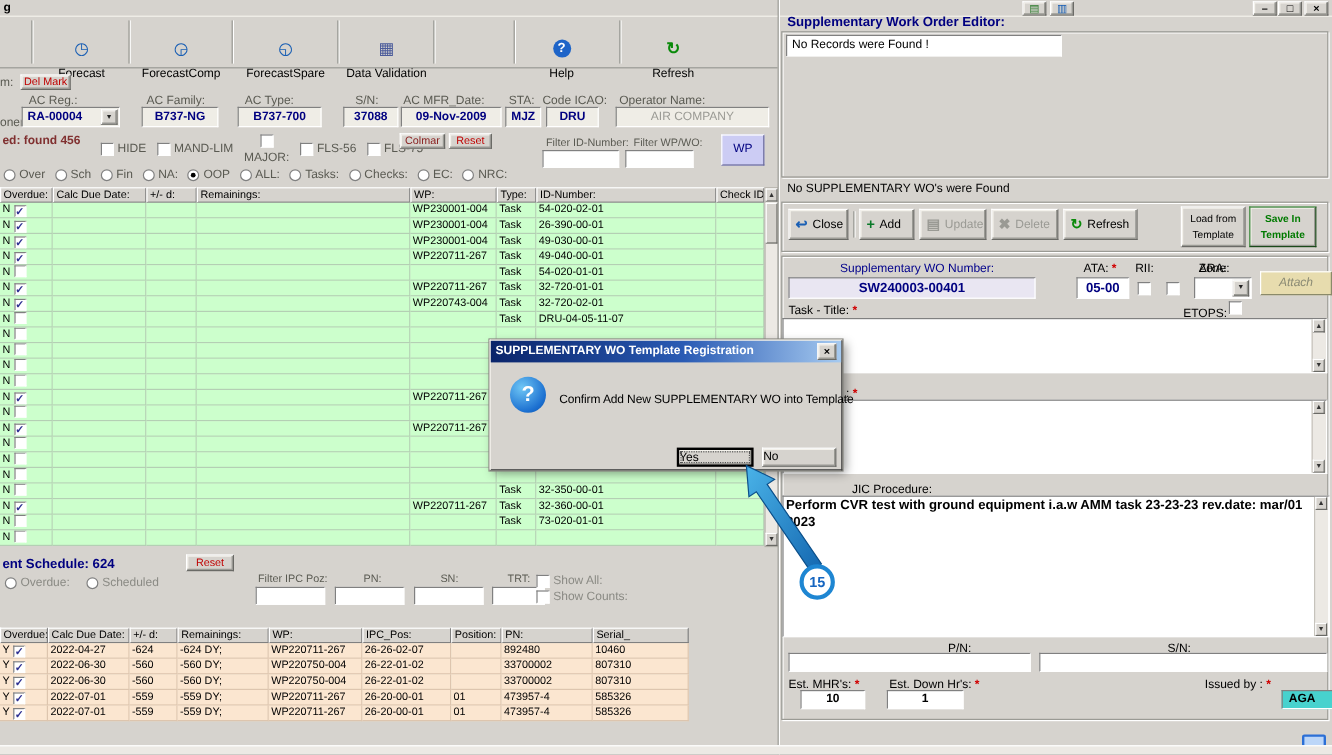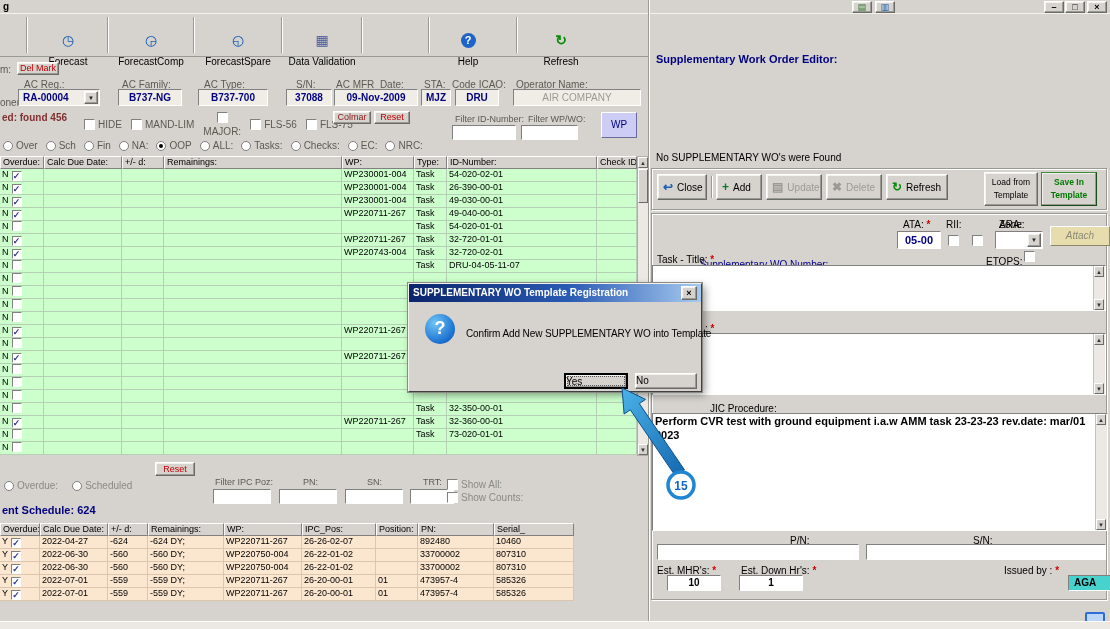--- a/index.html
+++ b/index.html
@@ -2,21 +2,21 @@
 <html><head>
 <meta charset="utf-8">
 <style>
   * { box-sizing:border-box; margin:0; padding:0; }
   html,body { background:#808080; }
   #app { position:relative; width:1110px; height:629px; background:#d6d3ce; overflow:hidden;
          font-family:"Liberation Sans",sans-serif; font-size:10px; color:#000; }
   .abs { position:absolute; }
   .lbl { position:absolute; font-size:10px; color:#5a5a52; white-space:nowrap; }
   .blk { color:#000; }
-  .navy { color:#000080; font-weight:bold;margin-top:40px; }
+  .navy { color:#000080; font-weight:bold; }
   .ast { color:#d00000; font-weight:bold; }
   .raised { background:#d6d3ce; border:1px solid; border-color:#ffffff #6a6a66 #6a6a66 #ffffff;
             box-shadow:inset -1px -1px 0 #9a9a94, inset 1px 1px 0 #f4f2ec; }
   .sunk { background:#fff; border:1px solid; border-color:#808080 #ffffff #ffffff #808080; }
   .btn { position:absolute; font-size:10px; text-align:center; cursor:default; overflow:hidden; }
   .field { position:absolute; height:17px; background:#efede6; border:1px solid;
            border-color:#808080 #ffffff #ffffff #808080; font-weight:bold; color:#000080;
            font-size:10px; text-align:center; line-height:15px; overflow:hidden; white-space:nowrap; }
   .cb { display:inline-block; width:11px; height:11px; background:#fff; border:1px solid;
         border-color:#808080 #ffffff #ffffff #808080; font-size:9px; line-height:9px; text-align:center;
@@ -608,20 +608,25 @@
           <div class="dc c7">473957-4</div>
           <div class="dc c8">585326</div>
         </div>
       </div>
   </div>
 
   <div class="abs" style="left:648px;top:0;width:2px;height:629px;background:#9a9a94;border-right:1px solid #fff;"></div>
 
   <span class="abs navy" style="left:656px;top:13px;font-size:11px;">Supplementary Work Order Editor:</span>
 
+  <div class="grp" style="left:651px;top:26px;width:456px;height:122px;">
+    <div class="sunk abs" style="left:3px;top:2px;width:230px;height:18px;line-height:16px;padding-left:4px;font-size:10px;">
+      <span>No Records were Found !</span>
+    </div>
+  </div>
 
   <span class="abs blk" style="left:656px;top:152px;font-size:10px;">No SUPPLEMENTARY WO's were Found</span>
 
   <div class="grp" style="left:651px;top:168px;width:456px;height:42px;"></div>
   <div class="ebtn raised" style="left:657px;width:50px;">
     <span class="eic" style="color:#1a5fb4;">↩</span>
     <span>Close</span>
   </div>
   <div class="vsep" style="left:711px;top:176px;height:22px;"></div>
   <div class="ebtn raised" style="left:716px;width:46px;">
@@ -646,20 +651,23 @@
   <div class="grp" style="left:651px;top:213px;width:456px;height:387px;"></div>
 
   <span class="abs navy" style="left:700px;top:219px;font-size:10px;font-weight:normal;color:#00008b;">Supplementary WO Number:</span>
   <span class="abs blk" style="left:903px;top:219px;">
     <span>ATA:</span> <span class="ast">*</span>
   </span>
   <span class="abs blk" style="left:946px;top:219px;">RII:</span>
   <span class="abs blk" style="left:971px;top:219px;margin-left:28px;">ARA:</span>
   <span class="abs blk" style="left:999px;top:219px;">Zone:</span>
 
+  <div class="abs" style="left:657px;top:231px;width:206px;height:18px;background:#e9e6f2;border:1px solid;border-color:#808080 #fff #fff #808080;text-align:center;line-height:16px;font-weight:bold;color:#000080;font-size:11px;">
+    <span>SW240003-00401</span>
+  </div>
   <div class="sunk abs" style="left:897px;top:231px;width:44px;height:18px;text-align:center;line-height:16px;font-weight:bold;color:#000080;font-size:11px;">
     <span>05-00</span>
   </div>
   <span class="cb abs" style="left:948px;top:235px;"></span>
   <span class="cb abs" style="left:972px;top:235px;"></span>
   <div class="sunk abs" style="left:995px;top:231px;width:48px;height:18px;">
     <span class="dd raised">▼</span>
   </div>
   <div class="btn" style="left:1050px;top:226px;width:60px;height:20px;line-height:18px;background:#e7dcae;border:1px solid;border-color:#fff #8a8a6a #8a8a6a #fff;color:#8a8a74;font-style:italic;">Attach</div>
 

